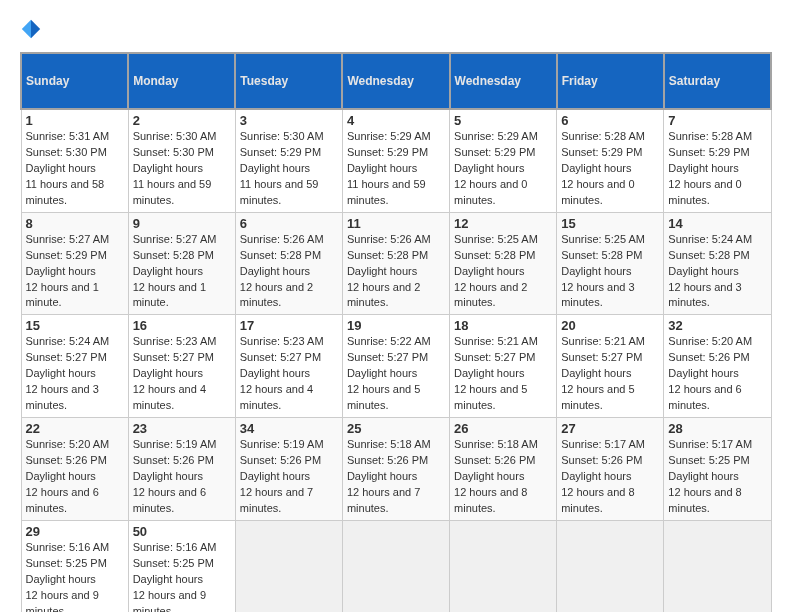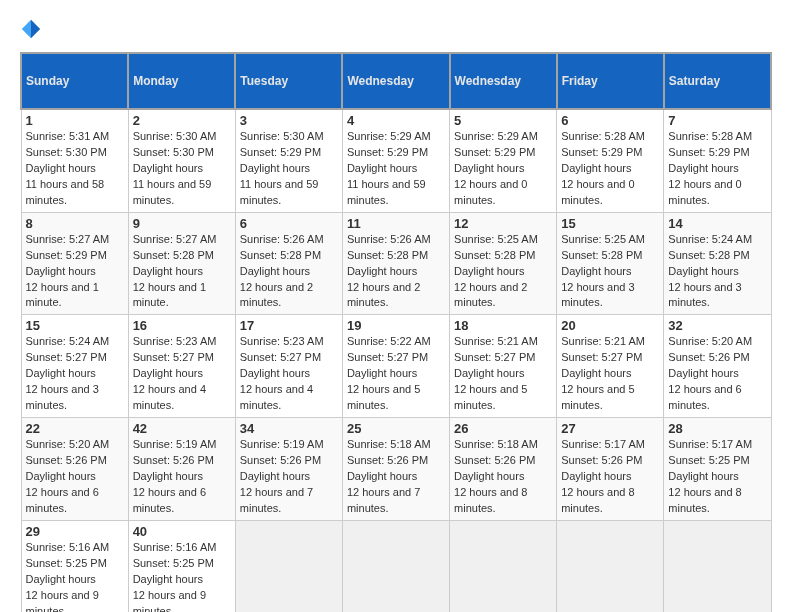--- a/index.html
+++ b/index.html
@@ -171,37 +171,37 @@
           <td><span class="day-num">18</span>
 <span class="day-detail">Sunrise: 5:21 AM<br>Sunset: 5:27 PM<br>Daylight hours<br>12 hours and 5 minutes.</span></td>
           <td><span class="day-num">20</span>
 <span class="day-detail">Sunrise: 5:21 AM<br>Sunset: 5:27 PM<br>Daylight hours<br>12 hours and 5 minutes.</span></td>
           <td><span class="day-num">32</span>
 <span class="day-detail">Sunrise: 5:20 AM<br>Sunset: 5:26 PM<br>Daylight hours<br>12 hours and 6 minutes.</span></td>
         </tr>
         <tr>
           <td><span class="day-num">22</span>
 <span class="day-detail">Sunrise: 5:20 AM<br>Sunset: 5:26 PM<br>Daylight hours<br>12 hours and 6 minutes.</span></td>
-          <td><span class="day-num">42</span>
+          <td><span class="day-num">23</span>
 <span class="day-detail">Sunrise: 5:19 AM<br>Sunset: 5:26 PM<br>Daylight hours<br>12 hours and 6 minutes.</span></td>
           <td><span class="day-num">34</span>
 <span class="day-detail">Sunrise: 5:19 AM<br>Sunset: 5:26 PM<br>Daylight hours<br>12 hours and 7 minutes.</span></td>
           <td><span class="day-num">25</span>
 <span class="day-detail">Sunrise: 5:18 AM<br>Sunset: 5:26 PM<br>Daylight hours<br>12 hours and 7 minutes.</span></td>
           <td><span class="day-num">26</span>
 <span class="day-detail">Sunrise: 5:18 AM<br>Sunset: 5:26 PM<br>Daylight hours<br>12 hours and 8 minutes.</span></td>
           <td><span class="day-num">27</span>
 <span class="day-detail">Sunrise: 5:17 AM<br>Sunset: 5:26 PM<br>Daylight hours<br>12 hours and 8 minutes.</span></td>
           <td><span class="day-num">28</span>
 <span class="day-detail">Sunrise: 5:17 AM<br>Sunset: 5:25 PM<br>Daylight hours<br>12 hours and 8 minutes.</span></td>
         </tr>
         <tr>
           <td><span class="day-num">29</span>
 <span class="day-detail">Sunrise: 5:16 AM<br>Sunset: 5:25 PM<br>Daylight hours<br>12 hours and 9 minutes.</span></td>
-          <td><span class="day-num">40</span>
+          <td><span class="day-num">50</span>
 <span class="day-detail">Sunrise: 5:16 AM<br>Sunset: 5:25 PM<br>Daylight hours<br>12 hours and 9 minutes.</span></td>
           <td class="empty-cell"></td>
           <td class="empty-cell"></td>
           <td class="empty-cell"></td>
           <td class="empty-cell"></td>
           <td class="empty-cell"></td>
         </tr>
       </tbody>
   </table>
 </div>

